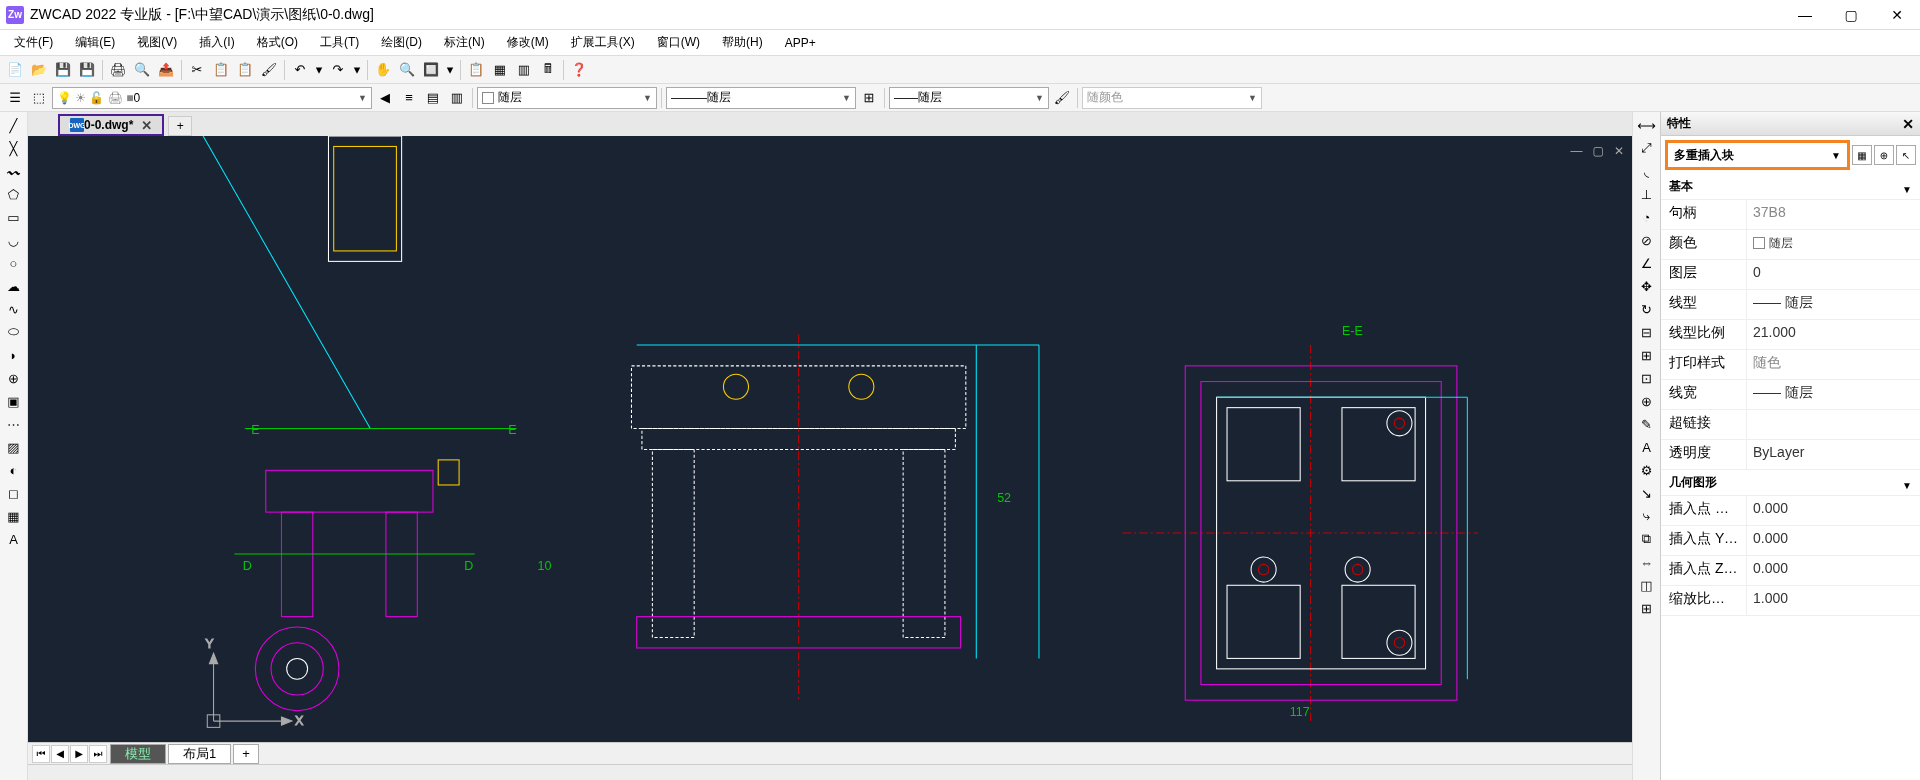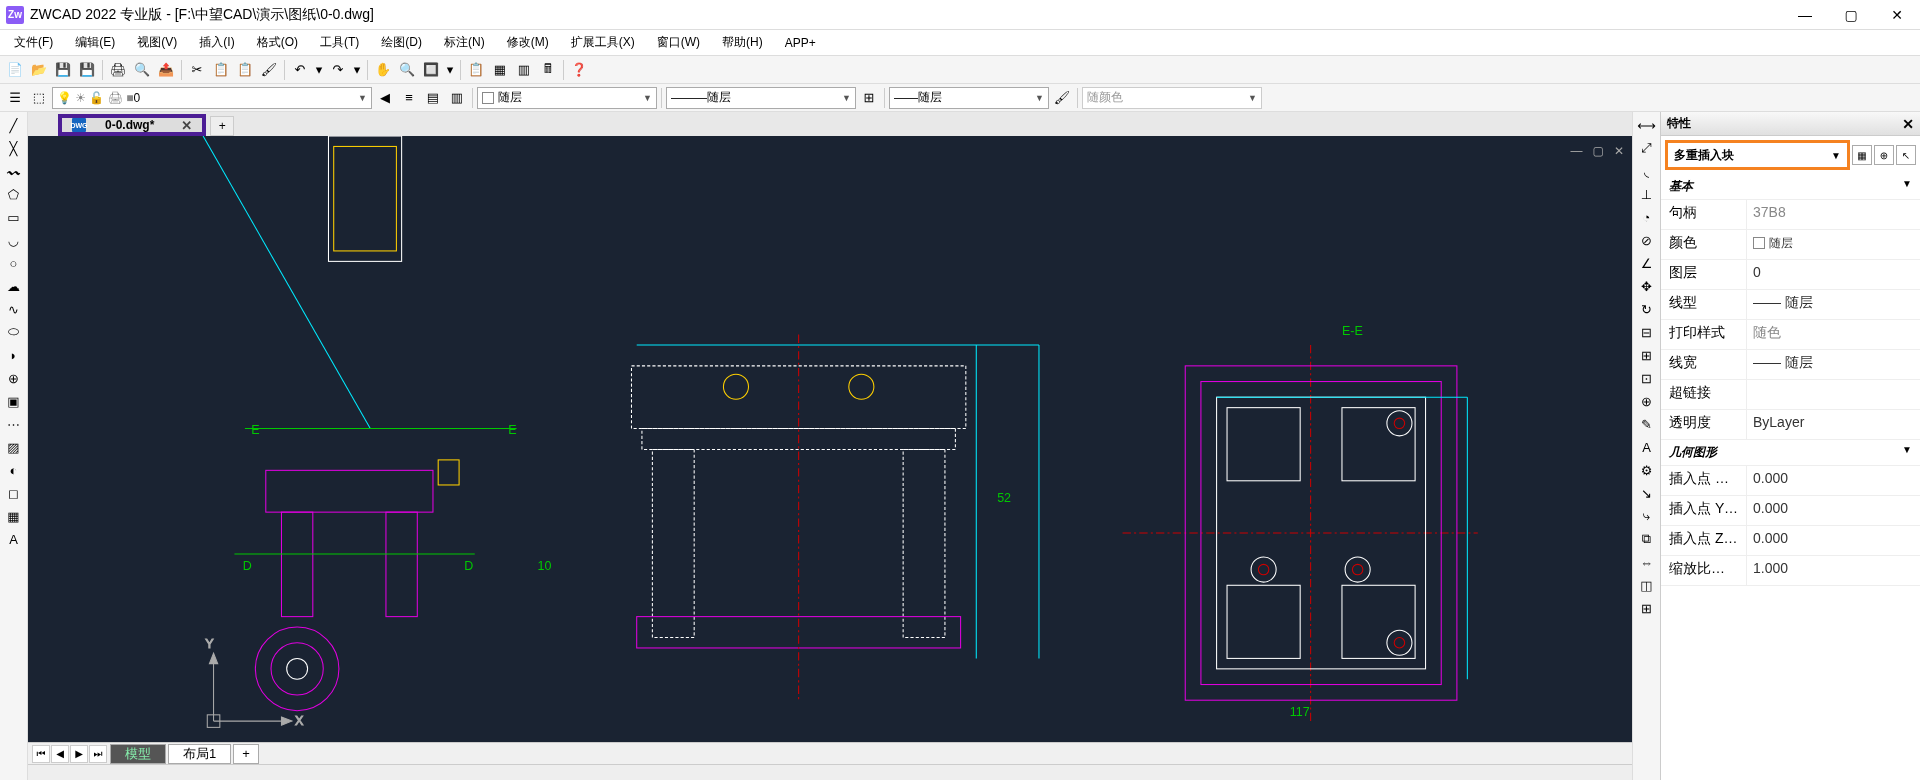--- a/index.html
+++ b/index.html
@@ -13,36 +13,36 @@
 .menubar .menu-item { padding: 2px 8px; cursor: pointer; white-space: nowrap; }
 .toolbar-row { height: 28px; background: #f5f5f5; display: flex; align-items: center; padding: 0 4px; border-bottom: 1px solid #ddd; gap: 2px; }
 .tool-btn { width: 22px; height: 22px; display: flex; align-items: center; justify-content: center; border: 1px solid transparent; border-radius: 2px; cursor: pointer; font-size: 13px; }
 .sep { width: 1px; height: 20px; background: #ccc; margin: 0 2px; }
 .combo { height: 22px; border: 1px solid #aaa; background: #fff; display: flex; align-items: center; padding: 0 4px; cursor: pointer; }
 .combo .arrow { margin-left: auto; font-size: 9px; color: #555; }
 .main-area { flex: 1; display: flex; overflow: hidden; }
 .left-toolbar { width: 28px; background: #f5f5f5; border-right: 1px solid #ddd; display: flex; flex-direction: column; gap: 1px; padding-top: 2px; align-items: center; }
 .canvas-area { flex: 1; display: flex; flex-direction: column; }
 .doc-tabs { height: 24px; background: #e8e8e8; display: flex; align-items: flex-end; padding-left: 30px; }
-.doc-tab { height: 22px; background: #ddd; padding: 0 10px; display: flex; align-items: center; gap: 19px; font-size: 12px; border: 4px solid #4c1d95; font-weight:bold;}
+.doc-tab { height: 22px; background: #ddd; padding: 0 10px; display: flex; align-items: center; gap: 0; font-size: 12px; border: 2px solid #4c1d95; font-weight:bold;}
 .doc-tab .dwg-icon { width:14px; height:14px; background:#1565c0; color:#fff; font-size:7px; font-weight:bold; display:flex; align-items:center; justify-content:center; border-radius:1px;}
 .doc-tab .close { font-size: 13px; color: #444; cursor: pointer; margin-left:8px;}
 .new-tab { width: 24px; height: 20px; background: #eee; display: flex; align-items: center; justify-content: center; margin-left: 4px; cursor: pointer; border: 1px solid #ccc; }
 .canvas { flex: 1; background: #1a2332; position: relative; overflow: hidden; }
 .canvas svg { position: absolute; inset: 0; }
 .view-ctrl { position: absolute; top: 8px; right: 8px; display: flex; gap: 10px; color: #aaa; font-size: 12px; }
 .right-toolstrip { width: 28px; background: #f5f5f5; border-left: 1px solid #ddd; display: flex; flex-direction: column; gap: 1px; padding-top: 2px; align-items: center; }
 .props-panel { width: 260px; background: #fff; border-left: 1px solid #ccc; display: flex; flex-direction: column; }
 .props-header { height: 24px; background: linear-gradient(#f8f8f8,#e0e0e0); display: flex; align-items: center; padding: 0 6px; font-weight: bold; border-bottom: 1px solid #ccc; }
 .props-header .close { margin-left: auto; cursor: pointer; font-size:14px;}
 .props-selector-row { display: flex; align-items: center; padding: 4px; gap: 2px; }
 .props-selector { border: 3px solid #f58220; height: 30px; flex: 1; display: flex; align-items: center; padding: 0 6px; font-size: 14px; font-weight:bold;}
 .props-selector .arrow { margin-left: auto; font-size: 10px; }
 .mini-btn { width: 20px; height: 20px; border: 1px solid #aaa; display:flex; align-items:center; justify-content:center; font-size:10px; cursor:pointer;}
-.prop-section { padding: 4px 8px; font-weight: bold; font-size: 14px; display: flex; align-items: flex-start; border-bottom: 1px solid #eee; font-style: italic; }
+.prop-section { padding: 4px 8px; font-weight: bold; font-size: 14px; display: flex; align-items: flex-end; border-bottom: 1px solid #eee; }
 .prop-section .collapse { margin-left: auto; font-size: 10px; }
 .prop-row { display: flex; height: 30px; border-bottom: 1px solid #eee; }
 .prop-row .k { width: 85px; padding: 4px 8px; font-size: 14px; white-space: nowrap; overflow:hidden; text-overflow:ellipsis;}
 .prop-row .v { flex: 1; padding: 4px 6px; font-size: 14px; border-left: 1px solid #eee; color:#333;}
 .prop-row .v.dim { color: #888; }
 .prop-row .swatch { display:inline-block; width:12px; height:12px; border:1px solid #888; vertical-align:middle; margin-right:4px; background:#fff;}
 .bottom-tabs { height: 22px; background: #f0f0f0; display: flex; align-items: center; border-top: 1px solid #ccc; padding-left: 4px; gap: 0; }
 .bt-nav { width: 18px; height: 18px; display: flex; align-items: center; justify-content: center; font-size: 10px; cursor: pointer; border: 1px solid #ccc; background:#fff; margin-right:1px;}
 .bt-tab { height: 20px; padding: 0 14px; display: flex; align-items: center; font-size: 13px; border: 1px solid #aaa; background: #fff; cursor: pointer; margin-left: 2px; }
 .bt-tab.active { background: #555; color: #86efac; }
@@ -328,20 +328,24 @@
       </div>
     <div class="prop-row">
         <div class="k">图层</div>
         <div class="v">0</div>
       </div>
     <div class="prop-row">
         <div class="k">线型</div>
         <div class="v">—— 随层</div>
       </div>
     <div class="prop-row">
+        <div class="k">线型比例</div>
+        <div class="v">21.000</div>
+      </div>
+    <div class="prop-row">
         <div class="k">打印样式</div>
         <div class="v dim">随色</div>
       </div>
     <div class="prop-row">
         <div class="k">线宽</div>
         <div class="v">—— 随层</div>
       </div>
     <div class="prop-row">
         <div class="k">超链接</div>
         <div class="v"></div>

